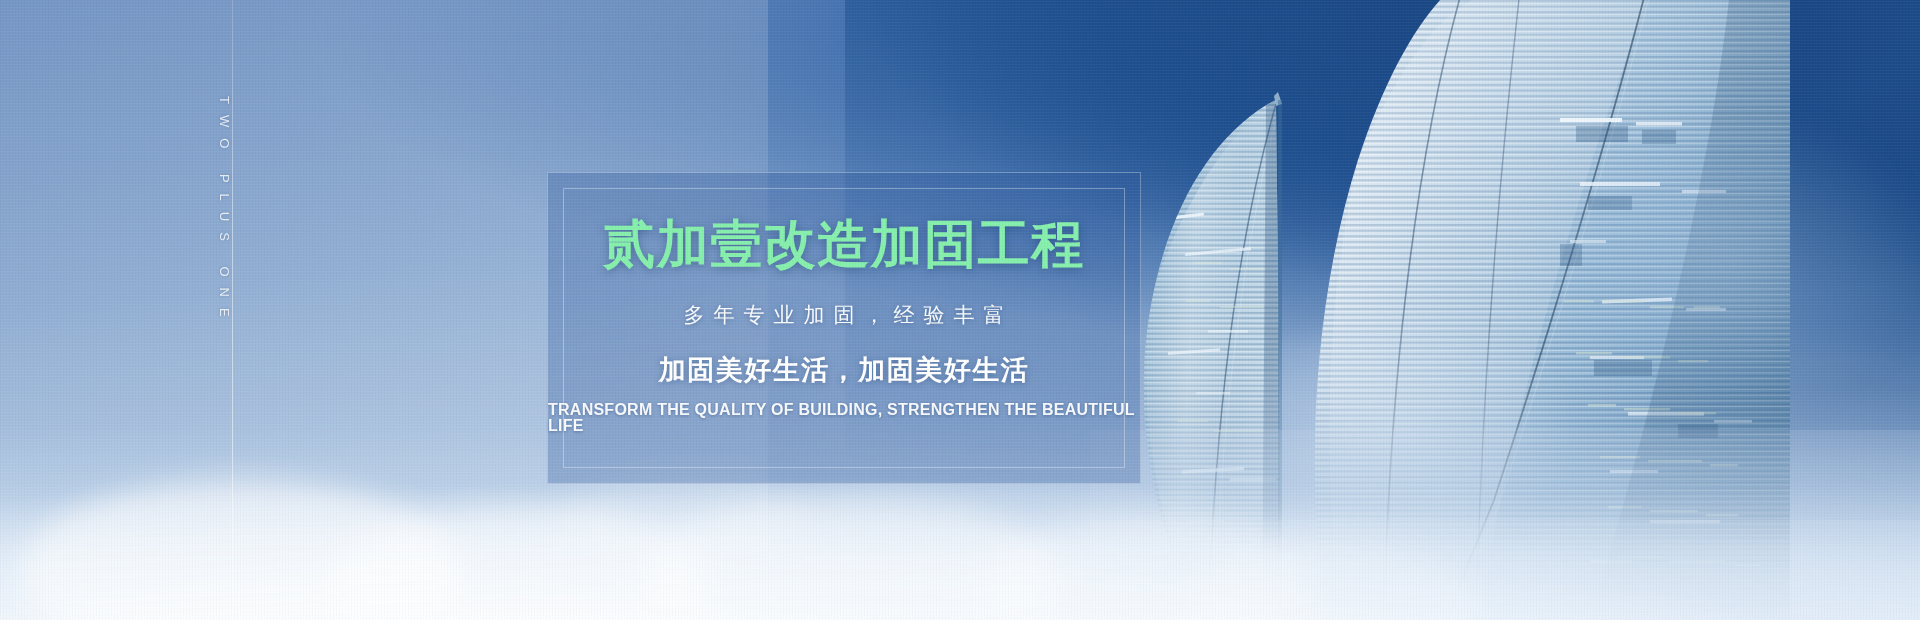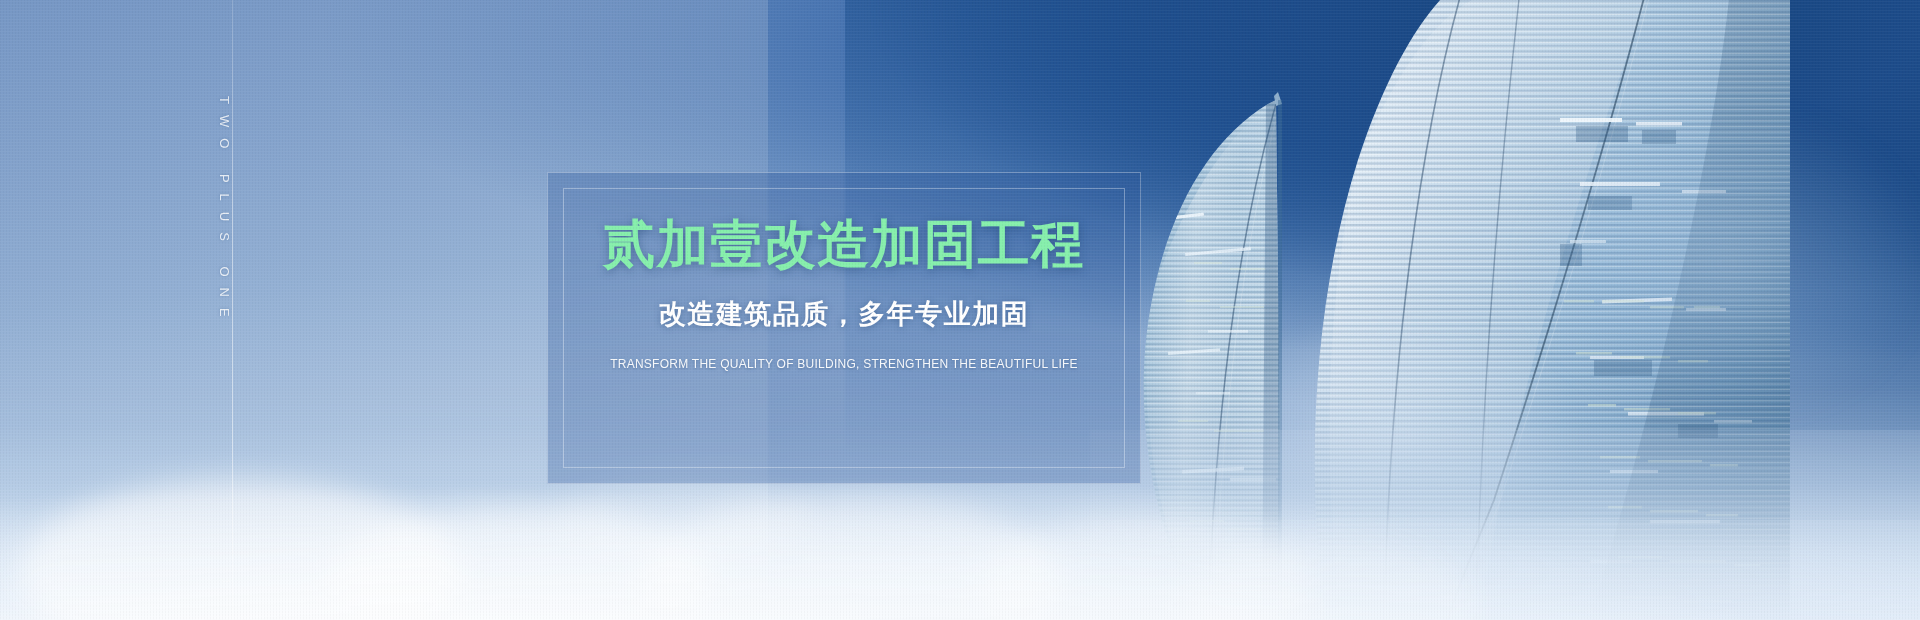--- a/index.html
+++ b/index.html
@@ -113,23 +113,23 @@
   }
   .tagline-cn{
     margin-top:30px;
     color:#ffffff;
     font-size:27px; font-weight:700; line-height:1;
     letter-spacing:1.5px;
     text-shadow:0 1px 6px rgba(20,55,105,.42);
     font-family:"DejaVu Sans","Liberation Sans",sans-serif;
   }
   .tagline-en{
-    margin-top:31px;
+    margin-top:19px;
     color:rgba(255,255,255,.95);
-    font-size:12px; font-weight:400; line-height:1;
+    font-size:16px; font-weight:700; line-height:1;
     letter-spacing:.25px;
     text-shadow:0 1px 3px rgba(20,55,105,.4);
   }
 
   .grain{
     position:absolute; inset:0; pointer-events:none; opacity:.05;
     background-image:
       repeating-linear-gradient(0deg, rgba(255,255,255,.7) 0 1px, rgba(0,0,0,0) 1px 3px),
       repeating-linear-gradient(90deg, rgba(0,0,0,.5) 0 1px, rgba(0,0,0,0) 1px 3px);
   }
@@ -322,19 +322,20 @@
   </div>
 
   <div class="vline"></div>
   <div class="vbrand">TWO  PLUS  ONE</div>
   <div class="vmark">1</div>
 
   <div class="textbox">
     <div class="textbox-inner"></div>
     <div class="tb-content">
       <div class="headline">贰加壹改造加固工程</div>
-      <div class="tagline-cn">改造建筑品质，多年专业加固</div>
+      <div class="subline">多年专业加固，经验丰富</div>
+      <div class="tagline-cn">加固美好生活，加固美好生活</div>
       <div class="tagline-en">TRANSFORM THE QUALITY OF BUILDING, STRENGTHEN THE BEAUTIFUL LIFE</div>
     </div>
   </div>
 
   <div class="grain"></div>
 </div>
 
 </body></html>

